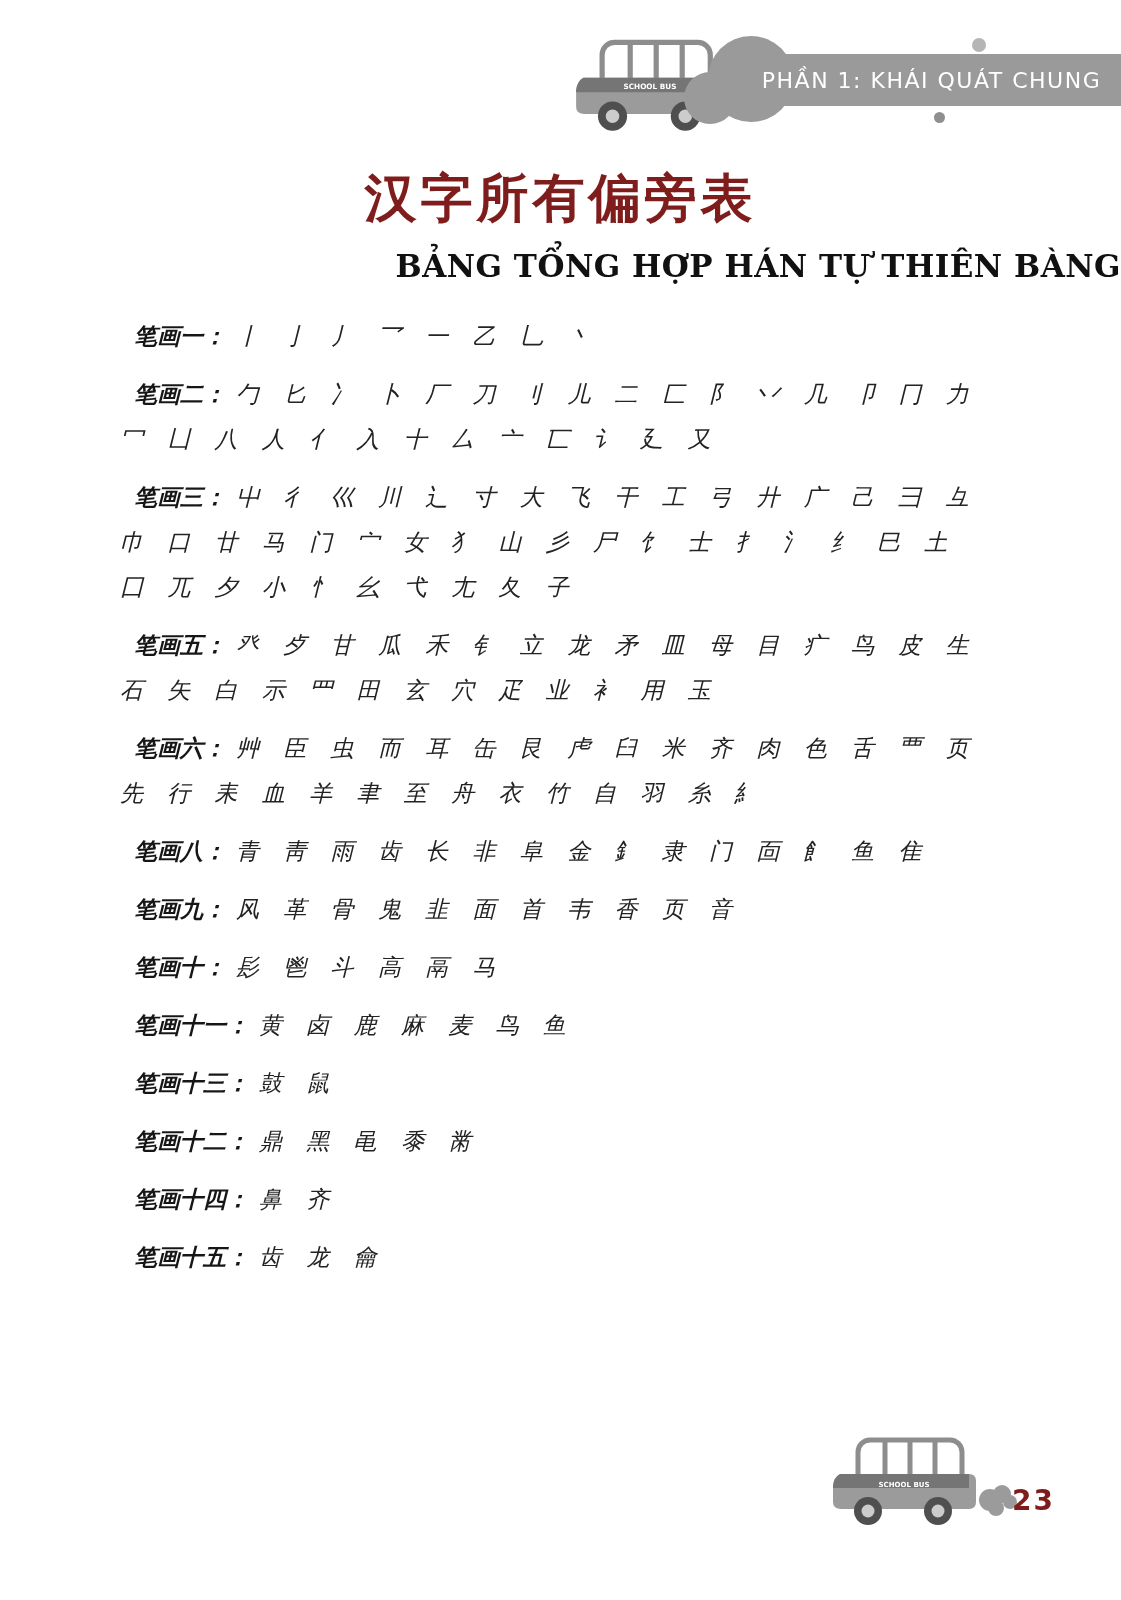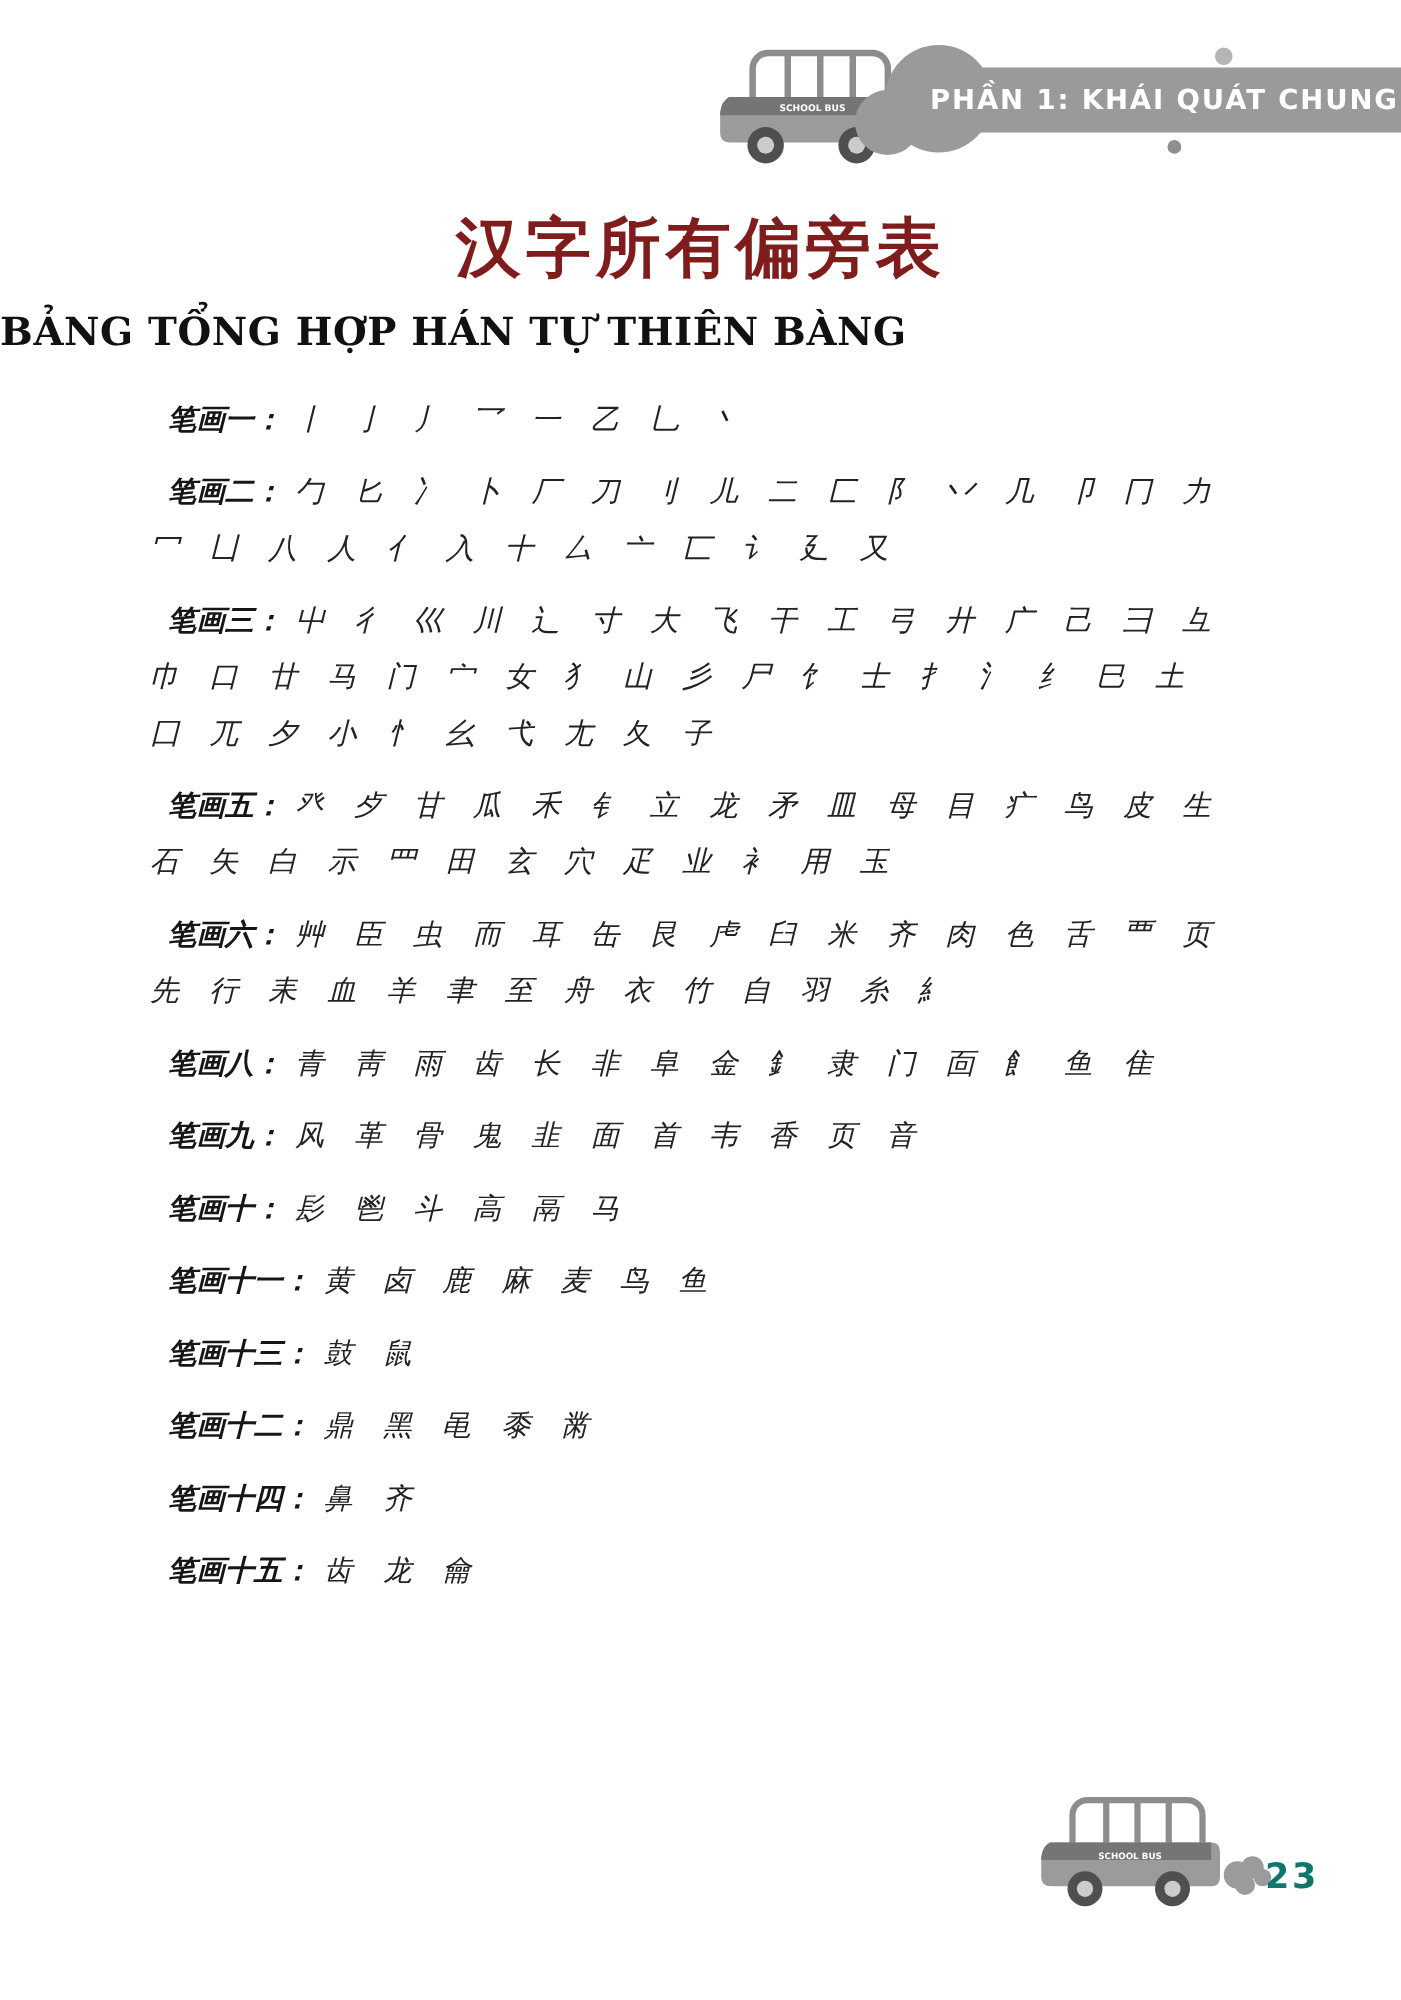--- a/index.html
+++ b/index.html
@@ -12,52 +12,52 @@
   .banner{
     position:absolute;left:742px;top:54px;right:0;height:52px;
     background:#9a9a9a;display:flex;align-items:center;justify-content:center;
     border-radius:26px 0 0 26px;
   }
   .banner::before{content:"";position:absolute;left:-34px;top:-18px;width:86px;height:86px;
     border-radius:50%;background:#9a9a9a;}
   .banner::after{content:"";position:absolute;left:-58px;top:18px;width:52px;height:52px;
     border-radius:50%;background:#9a9a9a;}
   .banner-text{
-    position:relative;z-index:2;color:#ffffff;font-weight:bold;font-size:22px;
+    position:relative;z-index:2;color:#ffffff;font-weight:normal;font-size:22px;
     letter-spacing:1.5px;white-space:nowrap;
   }
   .cloud-bump{position:absolute;border-radius:50%;background:#9a9a9a;}
   .bump1{left:712px;top:44px;width:56px;height:56px;}
   .bump2{left:688px;top:74px;width:40px;height:40px;}
   .dot{position:absolute;border-radius:50%;background:#b5b5b5;}
   .dot1{left:972px;top:38px;width:14px;height:14px;}
   .dot2{left:934px;top:112px;width:11px;height:11px;background:#8f8f8f;}
   
   .title{
     position:absolute;top:164px;left:0;width:100%;text-align:center;
     font-size:52px;font-weight:900;letter-spacing:4px;color:#7f1d1d;
   }
   .subtitle{
-    position:absolute;top:248px;left:0;width:100%;text-align:left;
+    position:absolute;top:248px;left:0;width:100%;text-align:right;
     font-family:"DejaVu Serif","Liberation Serif",serif;
     font-size:31px;font-weight:bold;color:#111;letter-spacing:0.5px;
   }
   
   .content{position:absolute;top:314px;left:120px;width:868px;font-style:italic;}
   .row{
     margin:0 0 13px 0;font-size:23px;line-height:45px;color:#232323;
     text-indent:14px;
   }
   .row .lbl{font-weight:bold;color:#161616;margin-right:10px;}
   .row .chars{word-spacing:15px;letter-spacing:1px;}
   
   .footer-bus{position:absolute;left:830px;top:1430px;width:200px;height:105px;}
   .page-number{
     position:absolute;right:66px;top:1484px;font-size:28px;font-weight:bold;
-    color:#0f766e;letter-spacing:2px;
+    color:#7f1d1d;letter-spacing:2px;
   }
   svg text{font-family:"DejaVu Sans",sans-serif;}
 </style>
 </head>
 <body>
 
 <svg width="0" height="0" style="position:absolute" aria-hidden="true">
   <defs>
     <symbol id="bus" viewBox="0 0 150 100">
       <rect x="28" y="8" width="104" height="46" rx="12" fill="#ffffff" stroke="#8d8d8d" stroke-width="5"></rect>

